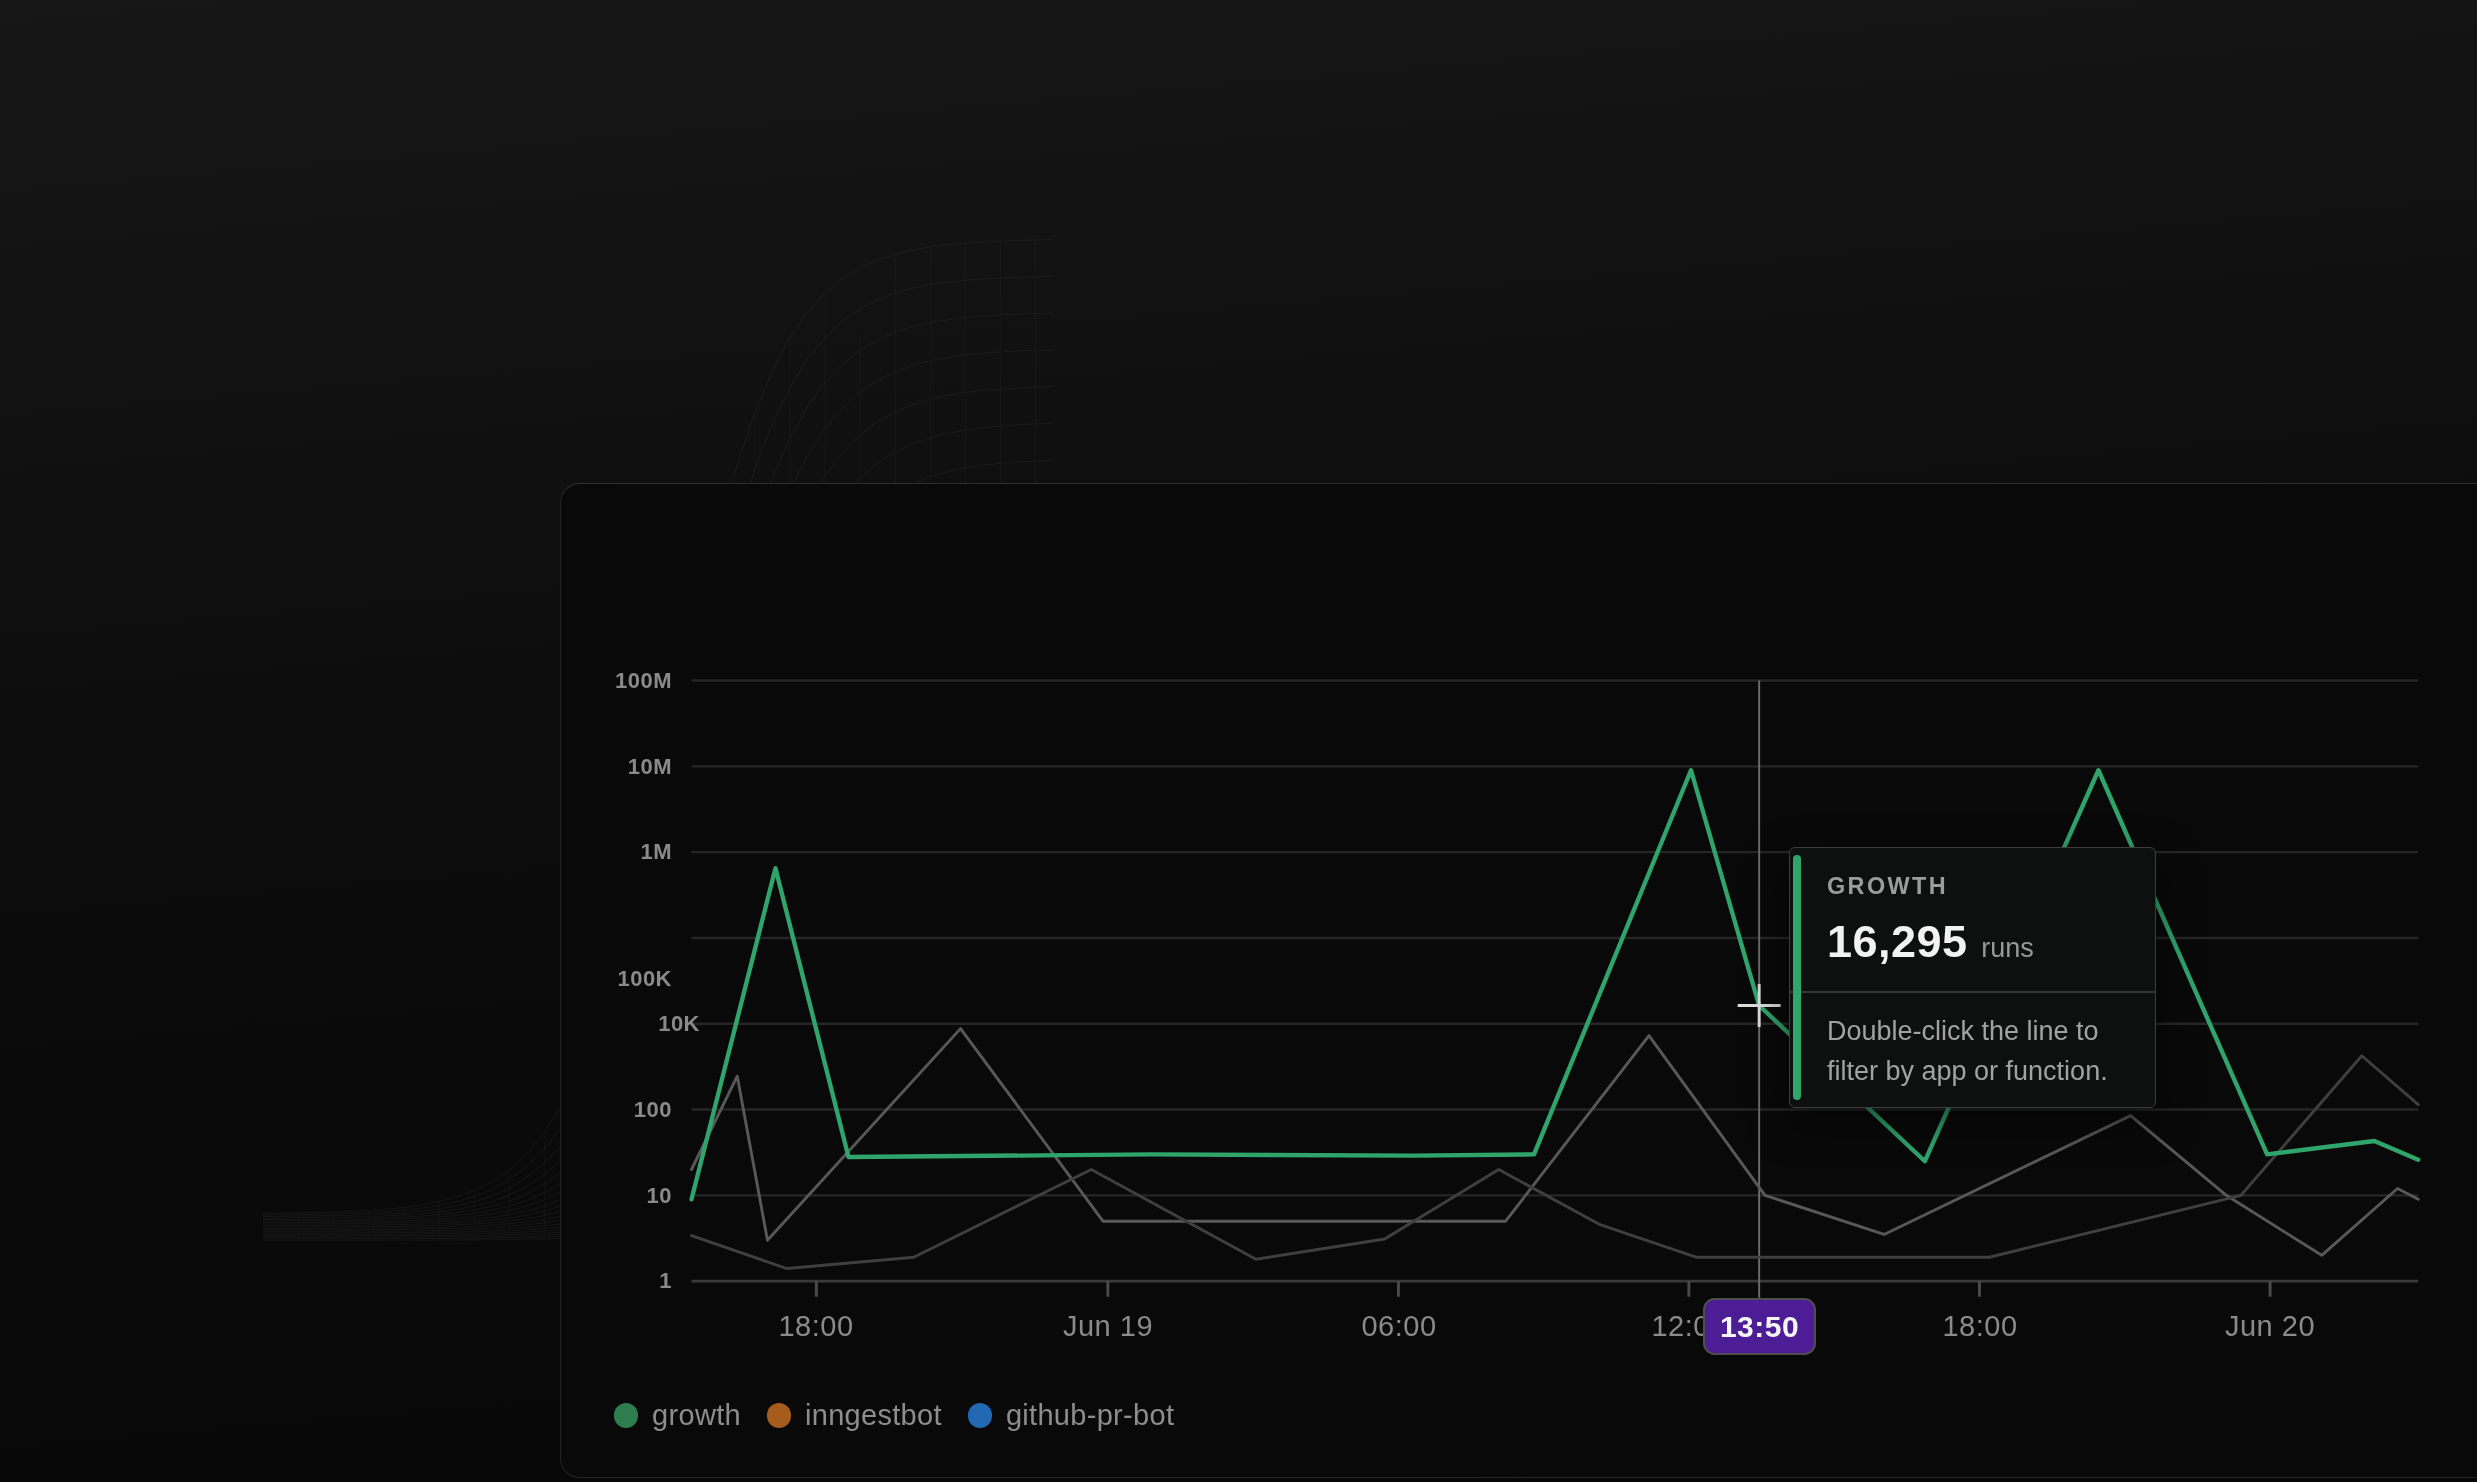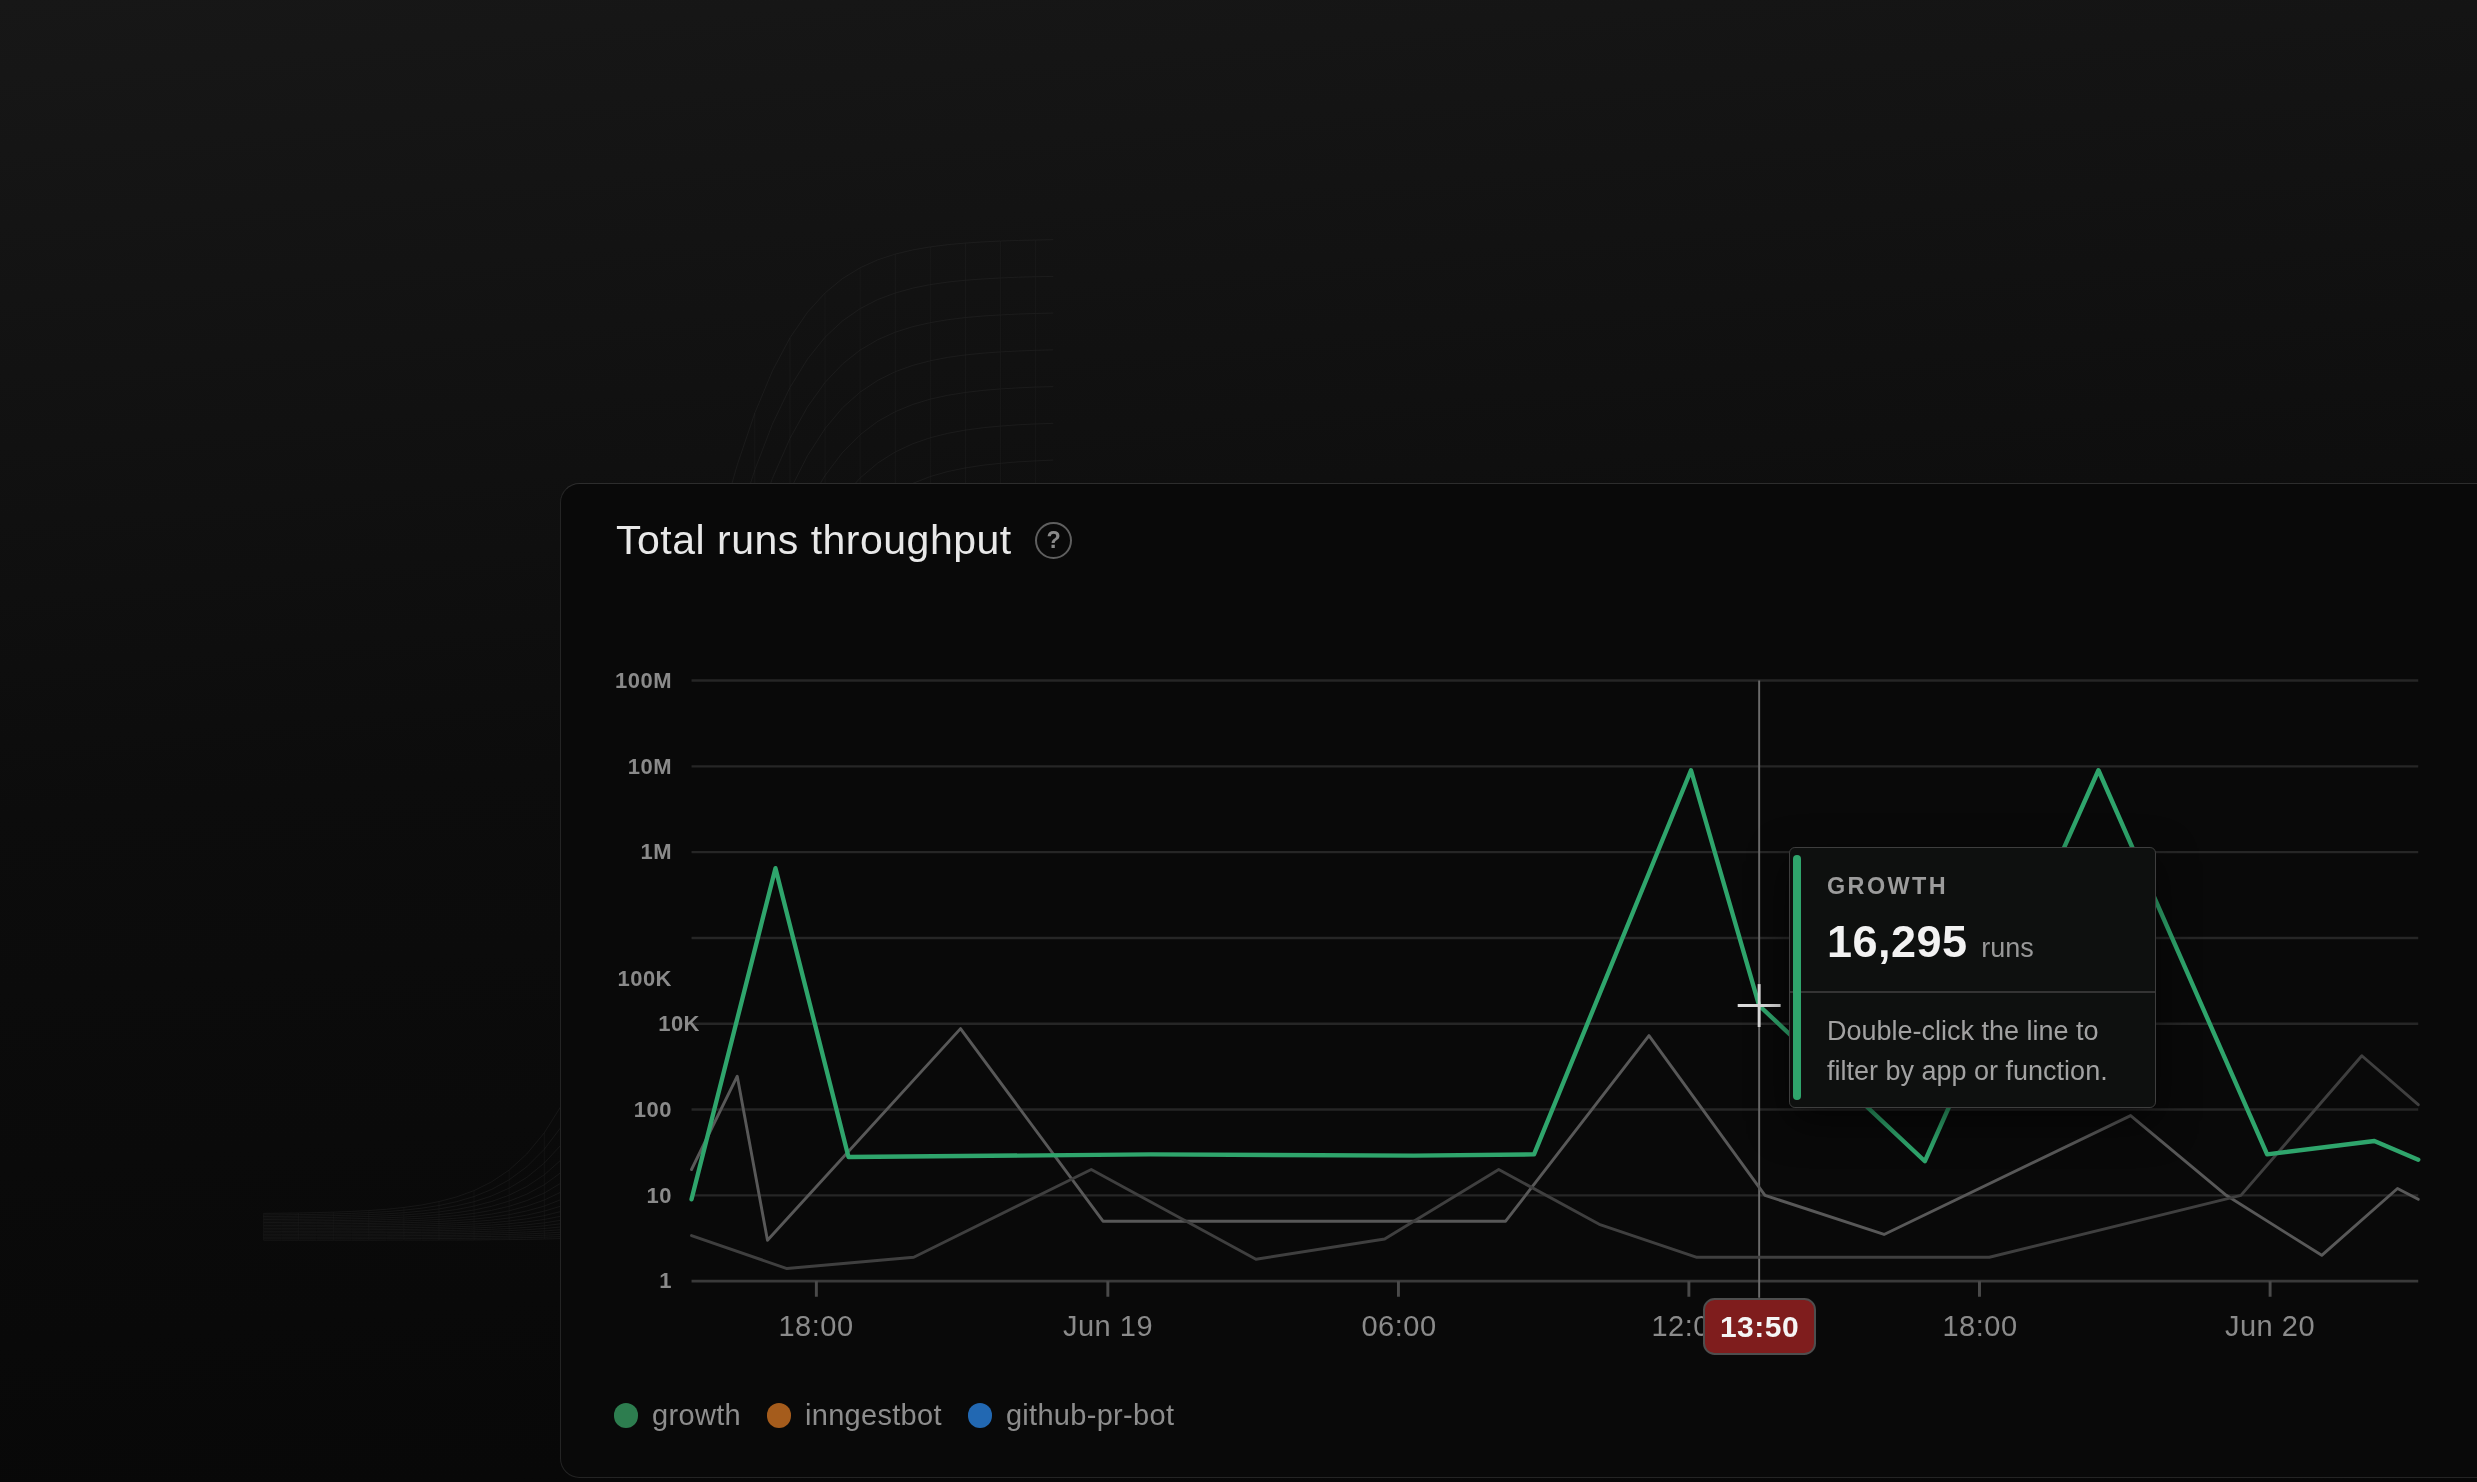--- a/index.html
+++ b/index.html
@@ -26,21 +26,21 @@
   .ylabel{
     position:absolute;width:117px;text-align:right;font-size:22px;color:#8a8a8a;
     transform:translateY(-50%);z-index:2;letter-spacing:0.5px;font-weight:bold;
   }
   .xlabel{
     position:absolute;width:195px;text-align:center;font-size:29px;color:#8a8a8a;
     transform:translateX(-50%);z-index:2;letter-spacing:0.5px;
   }
   .hover-badge{
     position:absolute;left:1703px;top:1298px;width:113px;height:57px;z-index:4;
-    background:#7f1d1d;border:2.9px solid #4e4e4e;border-radius:11.7px;box-sizing:border-box;
+    background:#4c1d95;border:2.9px solid #4e4e4e;border-radius:11.7px;box-sizing:border-box;
     display:flex;align-items:center;justify-content:center;
     color:#f5f5f5;font-size:30px;font-weight:700;letter-spacing:0.5px;
   }
   .tooltip{
     position:absolute;left:1789px;top:847px;width:367px;height:261px;z-index:5;
     background:#0e100f;border:1px solid #3e3e3e;border-radius:5.9px;box-sizing:border-box;
     box-shadow:0 13.7px 39px rgba(0,0,0,.55);
   }
   .tooltip-accent{
     position:absolute;left:2.9px;top:6.8px;bottom:6.8px;width:7.8px;border-radius:3.9px;background:#2fa56c;
@@ -104,24 +104,20 @@
     <polyline points="918,260.6 918,300.5 918,340.7 918,381.2 918,422.2 918,463.5 918,505.3 918,547.5 918,590.2 918,633.4 918,676.9 918,720.8 918,764.9 918,809.1 918,853.3 918,897.2 918,940.4 918,982.7 918,1023.7" fill="none" stroke="#333333" stroke-width="1" opacity="0.2"></polyline>
     <polyline points="954,253.2 954,291.9 954,330.9 954,370.0 954,409.3 954,448.9 954,488.7 954,528.9 954,569.2 954,609.9 954,650.9 954,692.1 954,733.6 954,775.3 954,817.1 954,858.9 954,900.6 954,942.0 954,982.8" fill="none" stroke="#333333" stroke-width="1" opacity="0.2"></polyline>
     <polyline points="990,249.3 990,287.4 990,325.7 990,364.0 990,402.5 990,441.1 990,479.9 990,518.8 990,557.8 990,597.0 990,636.4 990,676.0 990,715.7 990,755.6 990,795.6 990,835.7 990,875.8 990,915.9 990,955.7" fill="none" stroke="#333333" stroke-width="1" opacity="0.2"></polyline>
     <polyline points="1026,247.2 1026,285.1 1026,323.0 1026,360.9 1026,398.9 1026,437.0 1026,475.2 1026,513.4 1026,551.7 1026,590.1 1026,628.6 1026,667.3 1026,706.0 1026,744.8 1026,783.7 1026,822.6 1026,861.6 1026,900.6 1026,939.5" fill="none" stroke="#333333" stroke-width="1" opacity="0.2"></polyline>
     <polyline points="1062,246.2 1062,283.8 1062,321.5 1062,359.3 1062,397.0 1062,434.8 1062,472.7 1062,510.6 1062,548.5 1062,586.5 1062,624.5 1062,662.6 1062,700.8 1062,739.0 1062,777.2 1062,815.5 1062,853.8 1062,892.1 1062,930.4" fill="none" stroke="#333333" stroke-width="1" opacity="0.2"></polyline>
   </svg>
 
 <div class="tooltip-glow"></div>
 
 <div class="card">
-  <div class="card-title-row">
-    <div class="card-title">Total runs throughput</div>
-    <div class="help-icon">?</div>
-  </div>
   <div class="legend" id="legend">
       <div class="legend-item">
         <span class="legend-dot" style="background: rgb(45, 125, 79);"></span>
         <span class="legend-label">growth</span>
       </div>
       <div class="legend-item">
         <span class="legend-dot" style="background: rgb(165, 92, 28);"></span>
         <span class="legend-label">inngestbot</span>
       </div>
       <div class="legend-item">

